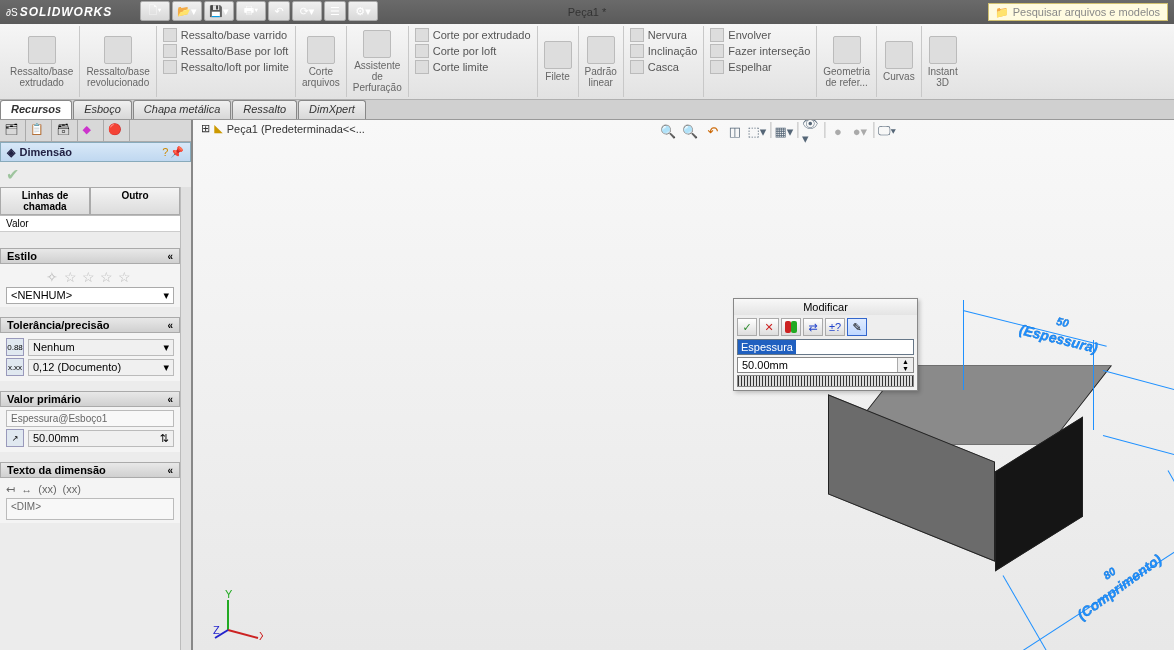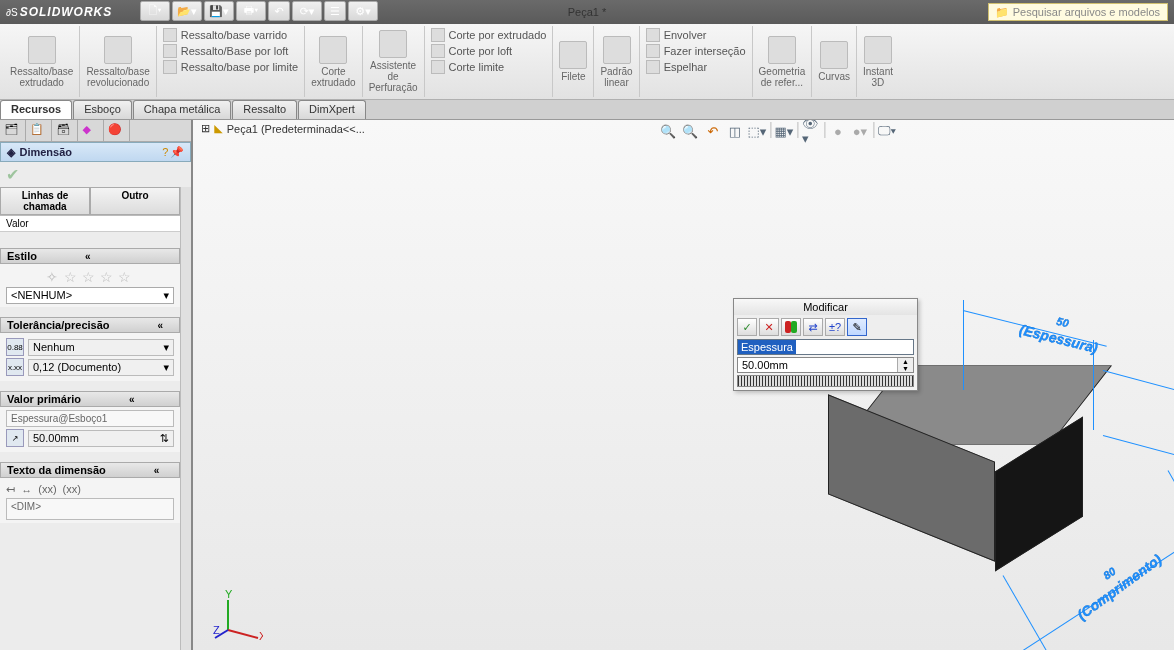--- a/index.html
+++ b/index.html
@@ -20,40 +20,40 @@
 .ribbon { height: 76px; background: linear-gradient(#f6f6f6,#e2e2e2); border-bottom: 1px solid #b0b0b0; display: flex; padding: 2px 4px; }
 .rgroup { display: flex; flex-direction: column; align-items: center; border-right: 1px solid #c8c8c8; padding: 2px 6px; }
 .rgroup.big { justify-content: center; }
 .rgroup.big .ricon { width: 28px; height: 28px; background: #ddd; border: 1px solid #bbb; border-radius: 2px; margin-bottom: 2px; }
 .rgroup .rlbl { font-size: 10px; color: #666; text-align: center; line-height: 11px; }
 .rlist { display: flex; flex-direction: column; gap: 2px; align-items: flex-start; justify-content: center; }
 .ritem { display: flex; align-items: center; gap: 4px; font-size: 10px; color: #555; }
 .ritem .sm-icon { width: 14px; height: 14px; background: #ddd; border: 1px solid #bbb; }
 
 
-.tabs { height: 20px; display: flex; background: #d0d0d0; border-bottom: 1px solid #999; }
+.tabs { height: 20px; display: flex; background: #d0d0d0; border-bottom: 1px solid #999; font-style: italic; }
 .tab { padding: 2px 10px; border: 1px solid #888; border-bottom: none; background: linear-gradient(#f0f0f0,#d8d8d8); margin-right: 1px; border-radius: 3px 3px 0 0; font-size: 11px; color: #333; }
 .tab.active { background: #fff; font-weight: bold; }
 
 
 .main { display: flex; height: calc(650px - 24px - 76px - 20px); }
 
 
 .leftpanel { width: 193px; background: #ececec; border-right: 2px solid #888; display: flex; flex-direction: column; overflow: hidden; }
 .lp-tabs { height: 22px; display: flex; background: #d8d8d8; border-bottom: 1px solid #aaa; }
 .lp-tab { width: 26px; height: 22px; border-right: 1px solid #aaa; display: flex; align-items: center; justify-content: center; }
 .lp-tab .ico { width: 16px; height: 16px; }
 .lp-header { background: linear-gradient(#d8e8f8,#c0d8f0); border: 1px solid #8ab; padding: 2px 6px; display: flex; align-items: center; justify-content: space-between; height: 20px; }
 .lp-header .hl { display: flex; align-items: center; gap: 4px; font-weight: bold; color: #224; }
 .lp-header .hr { display: flex; gap: 2px; }
 .lp-ok { padding: 3px 6px; }
 .lp-btnrow { display: flex; background: #e0e0e0; border-bottom: 1px solid #bbb; }
 .lp-btn { flex: 1; padding: 2px 6px; border: 1px solid #aaa; background: linear-gradient(#f4f4f4,#dcdcdc); font-size: 10px; text-align: center; font-weight: bold; }
 .lp-valor { padding: 2px 6px; background: #fff; font-size: 10px; border-bottom: 1px solid #ccc; }
-.lp-section-hd { background: linear-gradient(#e8e8e8,#d0d0d0); border: 1px solid #aaa; padding: 1px 6px; display: flex; justify-content: flex-start; align-items: center; font-weight: bold; font-size: 10px; gap: 48px; }
+.lp-section-hd { background: linear-gradient(#e8e8e8,#d0d0d0); border: 1px solid #aaa; padding: 1px 6px; display: flex; justify-content: space-between; align-items: center; font-weight: bold; font-size: 10px; gap: 48px; }
 .lp-section-hd .chev { font-size: 10px; }
 .lp-section-body { padding: 3px 6px; background: #f4f4f4; }
 .starrow { display: flex; gap: 2px; justify-content: center; padding: 2px 0; }
 .star { width: 16px; height: 16px; color: #bbb; font-size: 14px; }
 .lp-select { width: 100%; background: #fff; border: 1px solid #aaa; padding: 1px 4px; font-size: 10px; display: flex; justify-content: space-between; }
 .lp-row { display: flex; gap: 4px; align-items: center; margin: 2px 0; }
 .lp-row .ico { width: 18px; height: 18px; background: #e0e8f0; border: 1px solid #99b; font-size: 8px; display: flex; align-items: center; justify-content: center; }
 .lp-input { flex: 1; background: #f0f0f0; border: 1px solid #bbb; padding: 1px 4px; font-size: 10px; display:flex; justify-content: space-between; }
 .lp-field { width: 100%; background: #f8f8f8; border: 1px solid #bbb; padding: 2px 4px; font-size: 10px; color: #666; }
 .lp-scroll { width: 11px; background: #e0e0e0; border-left: 1px solid #bbb; }
@@ -139,28 +139,28 @@
       <div class="ritem">
           <span class="sm-icon"></span>
           <span>Ressalto/base varrido</span>
         </div>
       <div class="ritem">
           <span class="sm-icon"></span>
           <span>Ressalto/Base por loft</span>
         </div>
       <div class="ritem">
           <span class="sm-icon"></span>
-          <span>Ressalto/base por limite</span>
+          <span>Ressalto/loft por limite</span>
         </div>
     </div>
   </div>
   <div class="rgroup big">
     <div class="ricon"></div>
     <div class="rlbl" style="white-space:pre-line">Corte
-extrudado</div>
+arquivos</div>
   </div>
   <div class="rgroup big">
     <div class="ricon"></div>
     <div class="rlbl" style="white-space:pre-line">Assistente
 de
 Perfuração</div>
   </div>
   <div class="rgroup">
     <div class="rlist">
       <div class="ritem">
@@ -178,20 +178,36 @@
     </div>
   </div>
   <div class="rgroup big">
     <div class="ricon"></div>
     <div class="rlbl">Filete</div>
   </div>
   <div class="rgroup big">
     <div class="ricon"></div>
     <div class="rlbl" style="white-space:pre-line">Padrão
 linear</div>
+  </div>
+  <div class="rgroup">
+    <div class="rlist">
+      <div class="ritem">
+          <span class="sm-icon"></span>
+          <span>Nervura</span>
+        </div>
+      <div class="ritem">
+          <span class="sm-icon"></span>
+          <span>Inclinação</span>
+        </div>
+      <div class="ritem">
+          <span class="sm-icon"></span>
+          <span>Casca</span>
+        </div>
+    </div>
   </div>
   <div class="rgroup">
     <div class="rlist">
       <div class="ritem">
           <span class="sm-icon"></span>
           <span>Envolver</span>
         </div>
       <div class="ritem">
           <span class="sm-icon"></span>
           <span>Fazer interseção</span>

